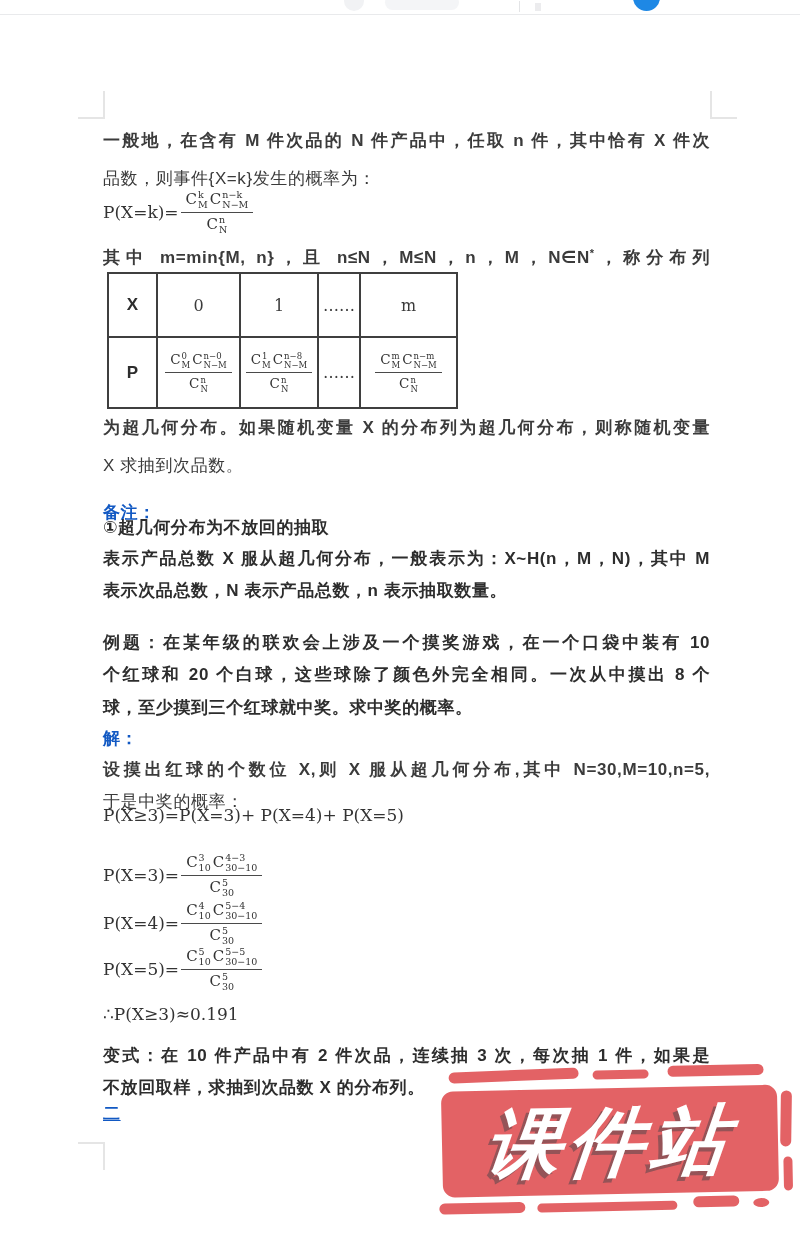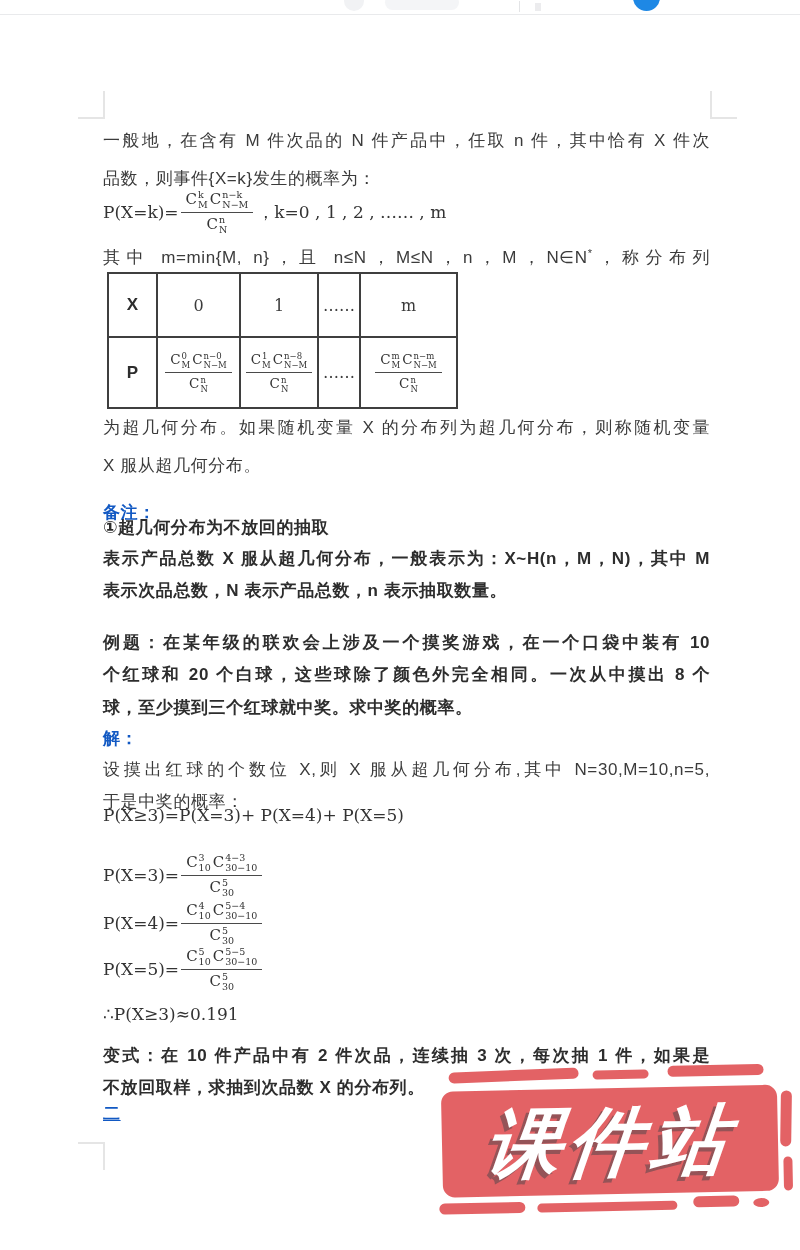--- a/index.html
+++ b/index.html
@@ -20,21 +20,21 @@
   .tb-avatar{position:absolute;left:633px;top:-16px;width:27px;height:27px;
     border-radius:50%;background:#1e88e5;}
   
   .corner{position:absolute;width:25px;height:26px;}
   .corner.tl{left:78px;top:91px;border-right:2px solid #e5e5e5;border-bottom:2px solid #e5e5e5;}
   .corner.tr{left:710px;top:91px;border-left:2px solid #e5e5e5;border-bottom:2px solid #e5e5e5;}
   .corner.bl{left:78px;top:1142px;border-right:2px solid #e5e5e5;border-top:2px solid #e5e5e5;}
   
   .line{position:absolute;left:103px;width:607px;font-size:17px;line-height:38px;
     letter-spacing:0.6px;white-space:normal;}
-  .jl{text-align:justify;text-align-last:justify;}
+  .jl{text-align:justify;text-align-last:justify;font-weight:bold;}
   .b{font-weight:700;color:#2d2d2d;}
   .blue{color:#1259c3;font-weight:700;}
   .und{text-decoration:underline;}
   sup.star{font-size:11px;vertical-align:6px;}
   
   .math,.f-row{font-family:"DejaVu Serif","Liberation Serif",serif;color:#333;}
   .f-row{position:absolute;left:103px;display:flex;align-items:center;font-size:17px;}
   .f-row .lhs{margin-right:2px;}
   .f-row .tail{margin-left:4px;}
   .frac{display:inline-block;vertical-align:middle;text-align:center;font-size:15px;}
@@ -94,21 +94,20 @@
 <div class="f-row" style="top:190px;height:44px">
   <span class="lhs">P(X=k)=</span>
   <span class="frac">
     <span class="num">
       <span class="cmb"><span>C</span><span class="scr"><span>k</span><span>M</span></span></span><span class="cmb"><span>C</span><span class="scr"><span>n−k</span><span>N−M</span></span></span>
     </span>
     <span class="den">
       <span class="cmb"><span>C</span><span class="scr"><span>n</span><span>N</span></span></span>
     </span>
   </span>
-  <span class="tail">，k=0 , 1 , 2 , …… , m</span>
 </div>
 
 <div class="line jl" style="top:234px"><span>其中 m=min{M, n}，且 n≤N，M≤N，n，M，N∈N</span><sup class="star">*</sup><span>，称分布列</span></div>
 
 <table class="dtable">
   <tbody>
       <tr class="r1">
     <td class="hd cw0">X</td>
     <td class="xv cw1">0</td>
     <td class="xv cw2">1</td>
@@ -125,21 +124,21 @@
     </td>
     <td class="xv cw3">……</td>
     <td class="cw4">
       <span class="frac math"><span class="num"><span class="cmb"><span>C</span><span class="scr"><span>m</span><span>M</span></span></span><span class="cmb"><span>C</span><span class="scr"><span>n−m</span><span>N−M</span></span></span></span><span class="den"><span class="cmb"><span>C</span><span class="scr"><span>n</span><span>N</span></span></span></span></span>
     </td>
   </tr>
 </tbody>
   </table>
 
 <div class="line jl" style="top:409px">为超几何分布。如果随机变量 X 的分布列为超几何分布，则称随机变量</div>
-<div class="line" style="top:447px">X 服从超几何分布。</div>
+<div class="line" style="top:447px">X 求抽到次品数。</div>
 
 <div class="line blue" style="top:494px">备注：</div>
 <div class="line b" style="top:509px">①超几何分布为不放回的抽取</div>
 <div class="line b jl" style="top:540px">表示产品总数 X 服从超几何分布，一般表示为：X~H(n，M，N)，其中 M</div>
 <div class="line b" style="top:572px">表示次品总数，N 表示产品总数，n 表示抽取数量。</div>
 
 <div class="line b jl" style="top:624px">例题：在某年级的联欢会上涉及一个摸奖游戏，在一个口袋中装有 10</div>
 <div class="line b jl" style="top:656px">个红球和 20 个白球，这些球除了颜色外完全相同。一次从中摸出 8 个</div>
 <div class="line b" style="top:689px">球，至少摸到三个红球就中奖。求中奖的概率。</div>
 

